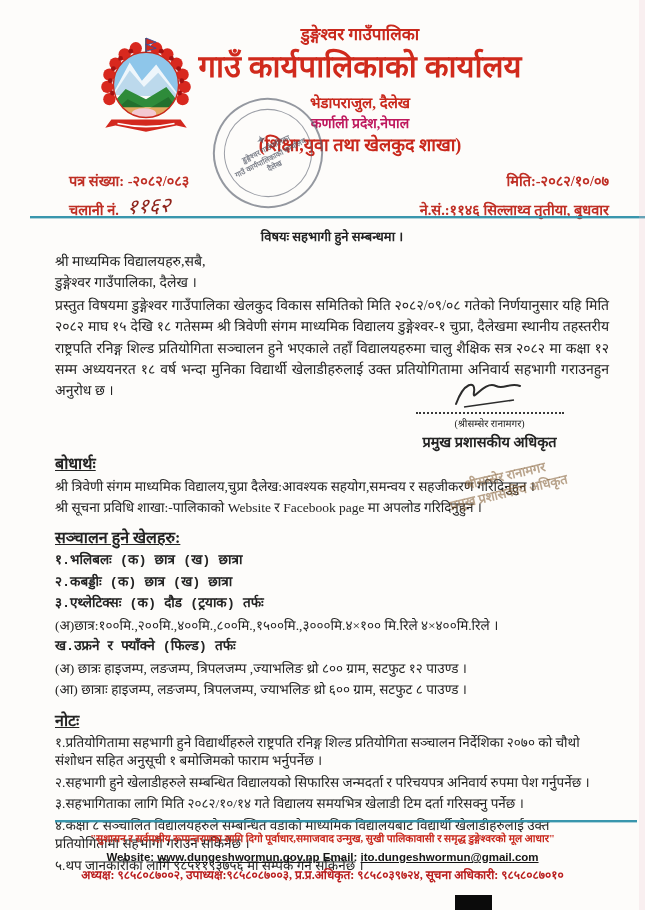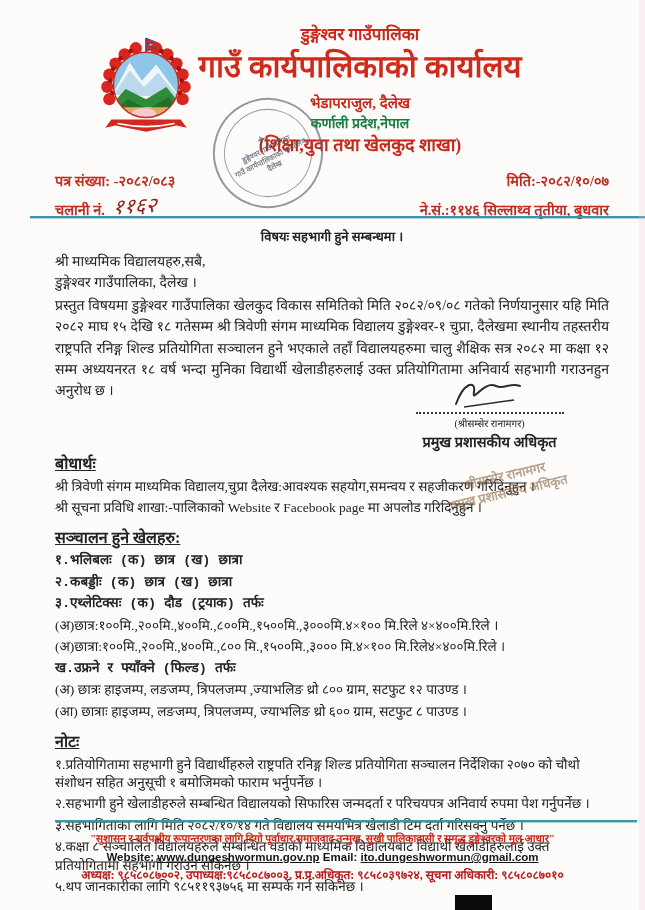--- a/index.html
+++ b/index.html
@@ -7,37 +7,37 @@
     position:relative;width:645px;height:910px;margin:0 auto;
     background:#fdfcfa;overflow:hidden;
     font-family:"Liberation Serif",serif;color:#232323;
   }
   
   .emblem{position:absolute;left:95px;top:36px;width:102px;height:112px;}
   .hdr{position:absolute;left:150px;top:22px;width:420px;text-align:center;}
   .hdr .muni{color:#c9281c;font-size:17px;font-weight:bold;}
   .hdr .office{color:#d02a1c;font-size:31px;font-weight:bold;line-height:1.12;margin-top:5px;}
   .hdr .addr1{color:#c9281c;font-size:15px;font-weight:bold;margin-top:7px;}
-  .hdr .addr2{color:#15803d;font-size:14px;font-weight:bold;margin-top:1px;}
+  .hdr .addr2{color:#be185d;font-size:14px;font-weight:bold;margin-top:1px;}
   .hdr .addr3{color:#c9281c;font-size:18px;font-weight:bold;margin-top:0;}
   
   .stamp{
     position:absolute;left:213px;top:98px;width:106px;height:106px;border-radius:50%;
     border:2px solid rgba(90,96,110,.75);transform:rotate(-27deg);
     display:flex;align-items:center;justify-content:center;text-align:center;
     color:rgba(80,86,100,.85);opacity:.85;pointer-events:none;
   }
   .stamp .inner{
     width:86px;height:86px;border-radius:50%;border:1px solid rgba(90,96,110,.7);
     display:flex;flex-direction:column;align-items:center;justify-content:center;
     font-size:7.5px;line-height:1.25;font-weight:bold;
   }
   .stamp .glyph{font-size:11px;line-height:1;}
   
-  .meta{position:absolute;left:55px;right:36px;top:170px;color:#bf2e24;font-weight:bold;font-size:14.5px;}
+  .meta{position:absolute;left:69px;right:36px;top:170px;color:#bf2e24;font-weight:bold;font-size:14.5px;}
   .meta .row{display:flex;justify-content:space-between;align-items:baseline;}
   .meta .row2{margin-top:3px;}
   .handwrit{
     display:inline-block;font-family:"DejaVu Sans",sans-serif;font-style:italic;font-weight:normal;
     font-size:21px;color:#8f241b;transform:rotate(-3deg) skewX(-8deg);margin-left:8px;position:relative;top:-2px;
   }
   .divider{position:absolute;left:30px;right:0;top:216px;height:2px;background:#3996ad;box-shadow:0 1px 0 rgba(57,150,173,.4);}
   
   .content{position:absolute;left:55px;right:36px;top:227px;font-size:14px;}
   .subject{text-align:center;font-weight:bold;font-size:13px;}
@@ -173,21 +173,20 @@
 
     <div class="sec-head">बोधार्थः</div>
     <div class="line">श्री त्रिवेणी संगम माध्यमिक विद्यालय,चुप्रा दैलेख:आवश्यक सहयोग,समन्वय र सहजीकरण गरिदिनुहुन ।</div>
     <div class="line">श्री सूचना प्रविधि शाखा:-पालिकाको Website र Facebook page मा अपलोड गरिदिनुहुन ।</div>
 
     <div class="sec-head">सञ्चालन हुने खेलहरु:</div>
     <div class="line b">१.भलिबलः (क) छात्र (ख) छात्रा</div>
     <div class="line b">२.कबड्डीः (क) छात्र (ख) छात्रा</div>
     <div class="line b">३.एथ्लेटिक्सः (क) दौड (ट्रयाक) तर्फः</div>
     <div class="line">(अ)छात्र:१००मि.,२००मि.,४००मि.,८००मि.,१५००मि.,३०००मि.४×१०० मि.रिले ४×४००मि.रिले ।</div>
-    <div class="line">(अ)छात्रा:१००मि.,२००मि.,४००मि.,८०० मि.,१५००मि.,३००० मि.४×१०० मि.रिले४×४००मि.रिले ।</div>
     <div class="line b">ख.उफ्रने र फ्याँक्ने (फिल्ड) तर्फः</div>
     <div class="line">(अ) छात्रः हाइजम्प, लङजम्प, त्रिपलजम्प ,ज्याभलिङ थ्रो ८०० ग्राम, सटफुट १२ पाउण्ड ।</div>
     <div class="line">(आ) छात्राः हाइजम्प, लङजम्प, त्रिपलजम्प, ज्याभलिङ थ्रो ६०० ग्राम, सटफुट ८ पाउण्ड ।</div>
 
     <div class="sec-head">नोटः</div>
     <div class="line">१.प्रतियोगितामा सहभागी हुने विद्यार्थीहरुले राष्ट्रपति रनिङ्ग शिल्ड प्रतियोगिता सञ्चालन निर्देशिका २०७० को चौथो संशोधन सहित अनुसूची १ बमोजिमको फाराम भर्नुपर्नेछ ।</div>
     <div class="line">२.सहभागी हुने खेलाडीहरुले सम्बन्धित विद्यालयको सिफारिस जन्मदर्ता र परिचयपत्र अनिवार्य रुपमा पेश गर्नुपर्नेछ ।</div>
     <div class="line">३.सहभागिताका लागि मिति २०८२/१०/१४ गते विद्यालय समयभित्र खेलाडी टिम दर्ता गरिसक्नु पर्नेछ ।</div>
     <div class="line">४.कक्षा ८ सञ्चालित विद्यालयहरुले सम्बन्धित वडाको माध्यमिक विद्यालयबाट विद्यार्थी खेलाडीहरुलाई उक्त प्रतियोगितामा सहभागी गराउन सकिनेछ ।</div>
     <div class="line">५.थप जानकारीका लागि ९८५११९३७५६ मा सम्पर्क गर्न सकिनेछ ।</div>

